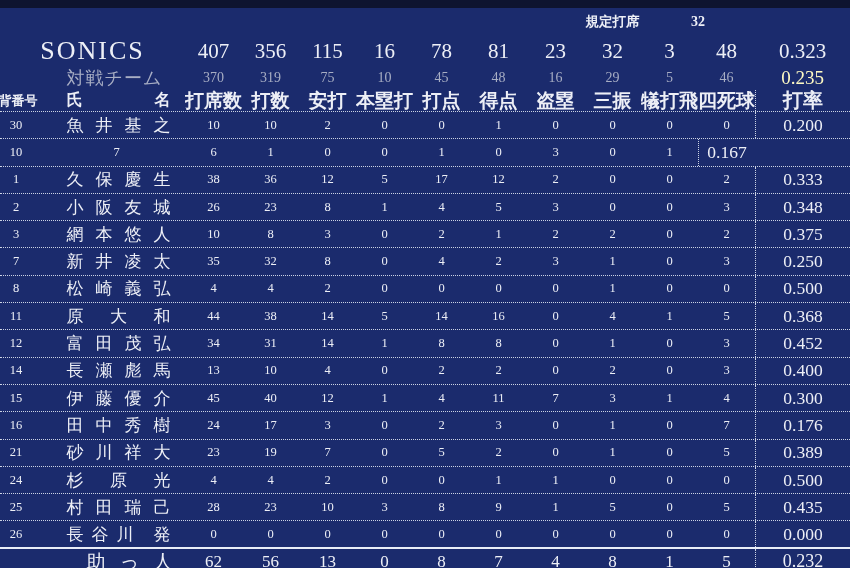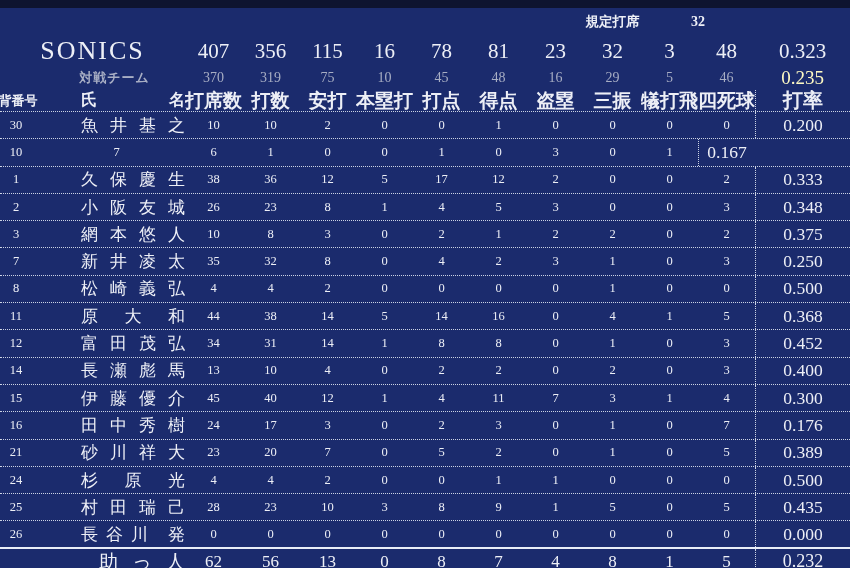--- a/index.html
+++ b/index.html
@@ -24,33 +24,33 @@
   }
   
   .row-a{ height:28px; }
   .reg-label{ grid-column:10; font-size:13.5px; font-weight:600; }
   .reg-val{ grid-column:11 / 13; font-size:14px; font-weight:600; }
   .row-b{ height:30px; }
   .team-name{ grid-column:1 / 3; font-size:26px; letter-spacing:2px; }
   .tstat{ font-size:21px; }
   .tavg{ font-size:21px; }
   .row-c{ height:24px; }
-  .opp-name{ grid-column:1 / 3; padding-left:44px; font-size:13px; letter-spacing:1px; color:var(--dim,#a8aec4);font-weight:bold; }
+  .opp-name{ grid-column:1 / 3; padding-left:44px; font-size:18px; letter-spacing:1px; color:var(--dim,#a8aec4); }
   .ostat{ font-size:14px; color:var(--dim,#a8aec4); }
   .oavg{ font-size:19px; color:#fef9c3; }
   
   .row-h{ height:22px; border-bottom:1px dotted var(--line,#ccd3e4); }
   .h-num{ font-size:13px; font-weight:600; transform:translateX(-6px); }
   .h-col{ font-size:19px; font-weight:600; }
   .h-avg{ font-size:20px; font-weight:600; }
   
   .prow{ height:27.3px; border-bottom:1px dotted var(--line,#ccd3e4); }
   .prow.solid-b{ border-bottom:2px solid #e9edf7; }
   .jersey{ font-size:12.5px; padding-right:16px; }
-  .namecell{ justify-content:flex-end; }
+  .namecell{ justify-content:center; }
   .namebox{
     display:inline-block; margin-left:4px; width:104px;
     font-size:17px; text-align:justify; text-align-last:justify;
   }
   .row-h .namebox{ font-size:16px; font-weight:600; }
   .stat{ font-size:12.5px; }
   .avg{ font-size:17.5px; }
   .div-l{ border-left:1px dotted var(--line,#ccd3e4); }
   
   .trow .namebox{ margin-left:26px; width:86px; font-size:19px; }
@@ -316,21 +316,21 @@
         <div class="c stat">0</div>
         <div class="c stat">7</div>
         <div class="c avg div-l">0.176</div>
       </div>
       <div class="row prow">
         <div class="c jersey">21</div>
         <div class="c namecell">
           <span class="namebox">砂 川 祥 大</span>
         </div>
         <div class="c stat">23</div>
-        <div class="c stat">20</div>
+        <div class="c stat">19</div>
         <div class="c stat">7</div>
         <div class="c stat">0</div>
         <div class="c stat">5</div>
         <div class="c stat">2</div>
         <div class="c stat">0</div>
         <div class="c stat">1</div>
         <div class="c stat">0</div>
         <div class="c stat">5</div>
         <div class="c avg div-l">0.389</div>
       </div>

